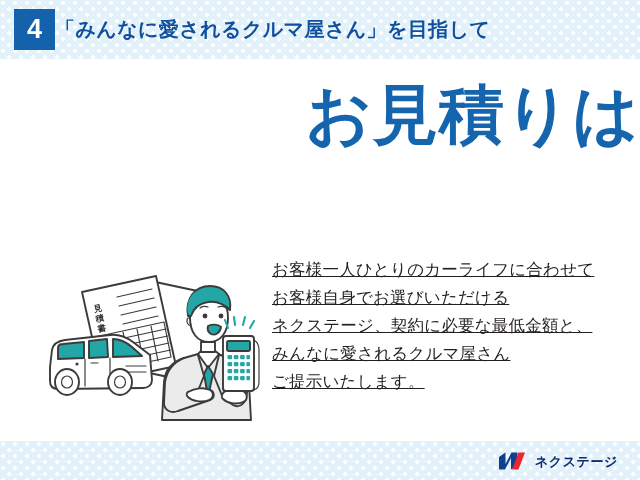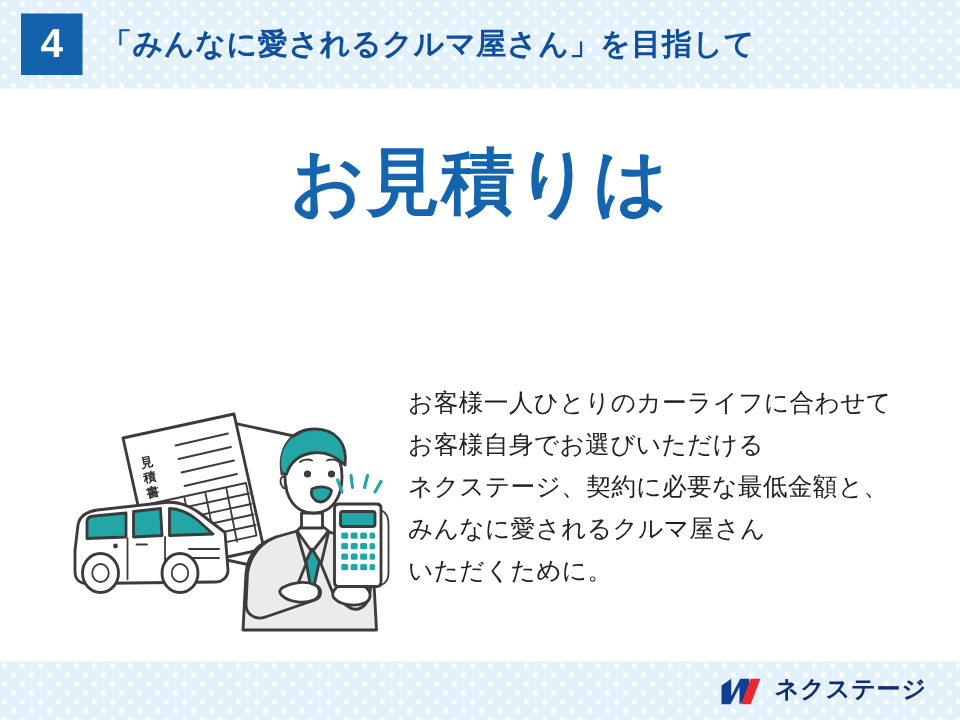--- a/index.html
+++ b/index.html
@@ -26,54 +26,54 @@
     display:flex;align-items:center;
   }
   .header-inner{display:flex;align-items:center;padding-left:14px;}
   .num-badge{
     width:41px;height:41px;background:#1362ab;color:#fff;
     display:flex;align-items:center;justify-content:center;
     font-size:27px;font-weight:bold;line-height:1;letter-spacing:0;
     flex:0 0 auto;
   }
   .header-title{
-    margin-left:13px;color:#0f4f9e;font-size:20px;font-weight:bold;
+    margin-left:0;color:#0f4f9e;font-size:20px;font-weight:bold;
     letter-spacing:.4px;white-space:nowrap;
   }
 
   
   .headline{
-    position:absolute;left:0;top:92px;width:640px;text-align:center;
-    color:#1565ae;font-weight:bold;font-size:49px;line-height:1.25;
+    position:absolute;left:0;top:74px;width:640px;text-align:right;
+    color:#1565ae;font-weight:bold;font-size:65px;line-height:1.25;
     letter-spacing:1px;
   }
   .headline .hl-line{display:block;}
 
   
   .body-copy{
     position:absolute;left:272px;top:255px;width:360px;
     color:#231f20;font-size:16.5px;line-height:1.70;letter-spacing:.2px;
   }
-  .body-copy .cp-line{display:block;white-space:nowrap;}
+  .body-copy .cp-line{display:block;white-space:nowrap;text-decoration:underline;}
 
   
   .illustration{position:absolute;left:38px;top:258px;width:232px;height:176px;}
   .illustration svg{display:block;width:232px;height:176px;}
 
   
   .footer{
     position:absolute;left:0;bottom:0;width:640px;height:39px;
   }
   .brand{
     position:absolute;right:22px;top:50%;transform:translateY(-50%);
     display:flex;align-items:center;gap:7px;
   }
   .brand-mark{width:30px;height:19px;display:block;flex:0 0 auto;}
   .brand-name{
-    color:#0e2f6e;font-size:16px;font-weight:bold;letter-spacing:.6px;
+    color:#0e2f6e;font-size:13px;font-weight:bold;letter-spacing:.6px;
     white-space:nowrap;line-height:1;
   }
 </style>
 </head>
 <body>
 
 <div class="slide">
 
   <div class="header dot-band">
     <div class="header-inner">
@@ -223,21 +223,21 @@
         <path class="wht ln" d="M150 134 C157 130 166 129 172 132 C176 134 176 140 171 142 C164 145 154 143 150 139 C148 137 148 136 150 134 Z"></path>
       </g>
     </svg>
   </div>
 
   <div class="body-copy">
     <span class="cp-line">お客様一人ひとりのカーライフに合わせて</span>
     <span class="cp-line">お客様自身でお選びいただける</span>
     <span class="cp-line">ネクステージ、契約に必要な最低金額と、</span>
     <span class="cp-line">みんなに愛されるクルマ屋さん</span>
-    <span class="cp-line">いただくために。</span>
+    <span class="cp-line">ご提示いたします。</span>
   </div>
 
   <div class="footer dot-band">
     <div class="brand">
       <svg class="brand-mark" viewBox="0 0 30 19" xmlns="http://www.w3.org/2000/svg" aria-hidden="true">
         <path d="M1 18 L1 5.5 L7.5 1 L7.5 12.5 L13.5 1 L19.5 1 L19.5 13.5 L13 18 L13 6.5 L7 18 Z" fill="#103f8f"></path>
         <path d="M20.5 1 L27 1 L20.5 18 L14 18 Z" fill="#e8292f"></path>
       </svg>
       <span class="brand-name">ネクステージ</span>
     </div>

